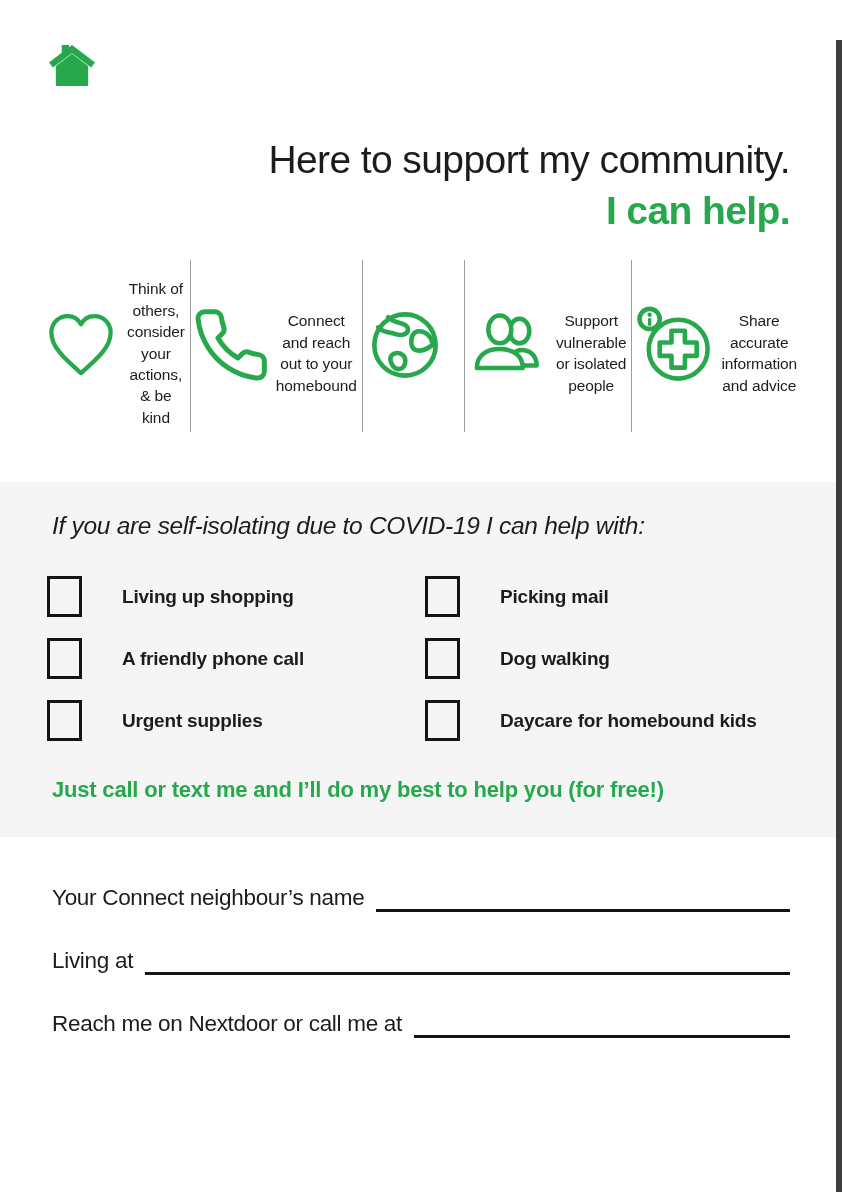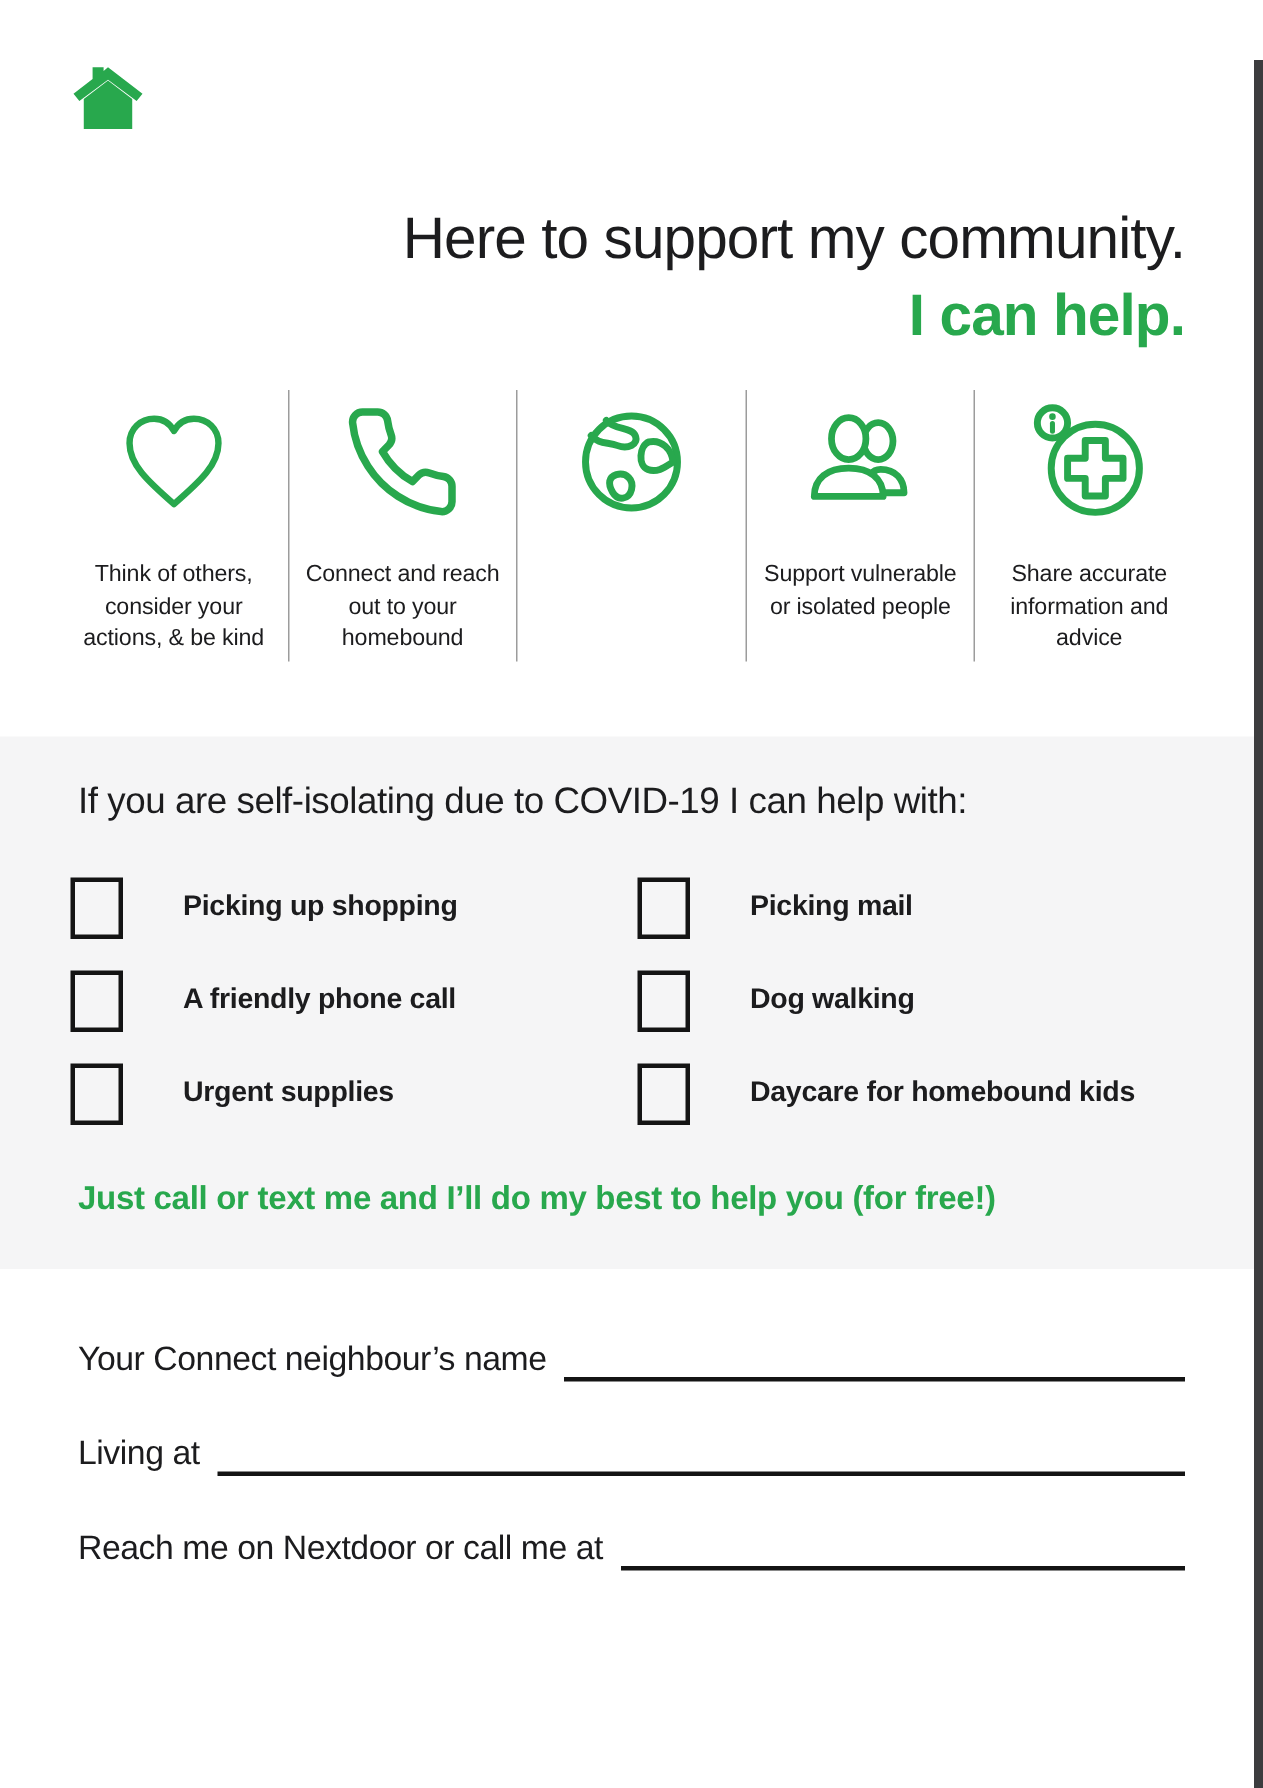--- a/index.html
+++ b/index.html
@@ -12,29 +12,29 @@
 
   
   .logo{margin:40px 0 0 47px;width:50px;height:46px;}
   .logo svg{width:100%;height:100%;display:block;}
   h1{margin:49px 52px 0 52px;font-size:39px;line-height:1.3;font-weight:500;letter-spacing:-0.6px;text-align:right;}
   h1 .line2{color:var(--green);font-weight:700;display:block;}
 
   
   .intro{margin:57px 40px 0 40px;text-align:center;font-size:21px;font-weight:500;letter-spacing:-0.2px;}
   .icons-row{display:flex;margin:24px 40px 0 40px;}
-  .icon-col{flex:1 1 0;display:flex;flex-direction:column;padding-bottom:4px;}
+  .icon-col{flex:1 1 0;display:flex;flex-direction:row;align-items:center;padding-bottom:4px;}
   .icon-col + .icon-col{border-left:1.5px solid #9c9c9c;}
   .icon-box{height:92px;display:flex;align-items:center;justify-content:center;margin-top:2px;}
   .icon-box svg{display:block;}
   .caption{margin-top:18px;font-size:15.5px;line-height:1.38;text-align:center;padding:0 5px;letter-spacing:-0.1px;}
 
   
   .gray-band{margin-top:50px;background:#f5f5f6;padding:30px 46px 34px 47px;}
-  .gray-band h2{margin:0 0 0 5px;font-size:24.5px;font-weight:500;letter-spacing:-0.3px;}
+  .gray-band h2{margin:0 0 0 5px;font-size:24.5px;font-weight:500;letter-spacing:-0.3px;font-style:italic;}
   .options-grid{display:grid;grid-template-columns:378px 1fr;grid-template-rows:repeat(3,auto);
                 grid-auto-flow:column;row-gap:21px;margin-top:36px;}
   .option{display:flex;align-items:center;}
   .box{width:29px;height:35px;border:3px solid #141414;background:#f5f5f6;flex:0 0 auto;}
   .option .label{margin-left:40px;font-size:19px;font-weight:700;letter-spacing:-0.2px;}
   .cta{margin:36px 0 0 5px;font-size:22px;font-weight:700;color:var(--green);letter-spacing:-0.2px;}
 
   
   .form{padding:44px 52px 0 52px;}
   .form-row{display:flex;height:33px;margin-bottom:30px;}
@@ -127,21 +127,21 @@
     </div>
 
   </div>
 
   <div class="gray-band">
     <h2>If you are self-isolating due to COVID-19 I can help with:</h2>
 
     <div class="options-grid">
       <div class="option">
         <div class="box"></div>
-        <span class="label">Picking up shopping</span>
+        <span class="label">Living up shopping</span>
       </div>
       <div class="option">
         <div class="box"></div>
         <span class="label">A friendly phone call</span>
       </div>
       <div class="option">
         <div class="box"></div>
         <span class="label">Urgent supplies</span>
       </div>
       <div class="option">

